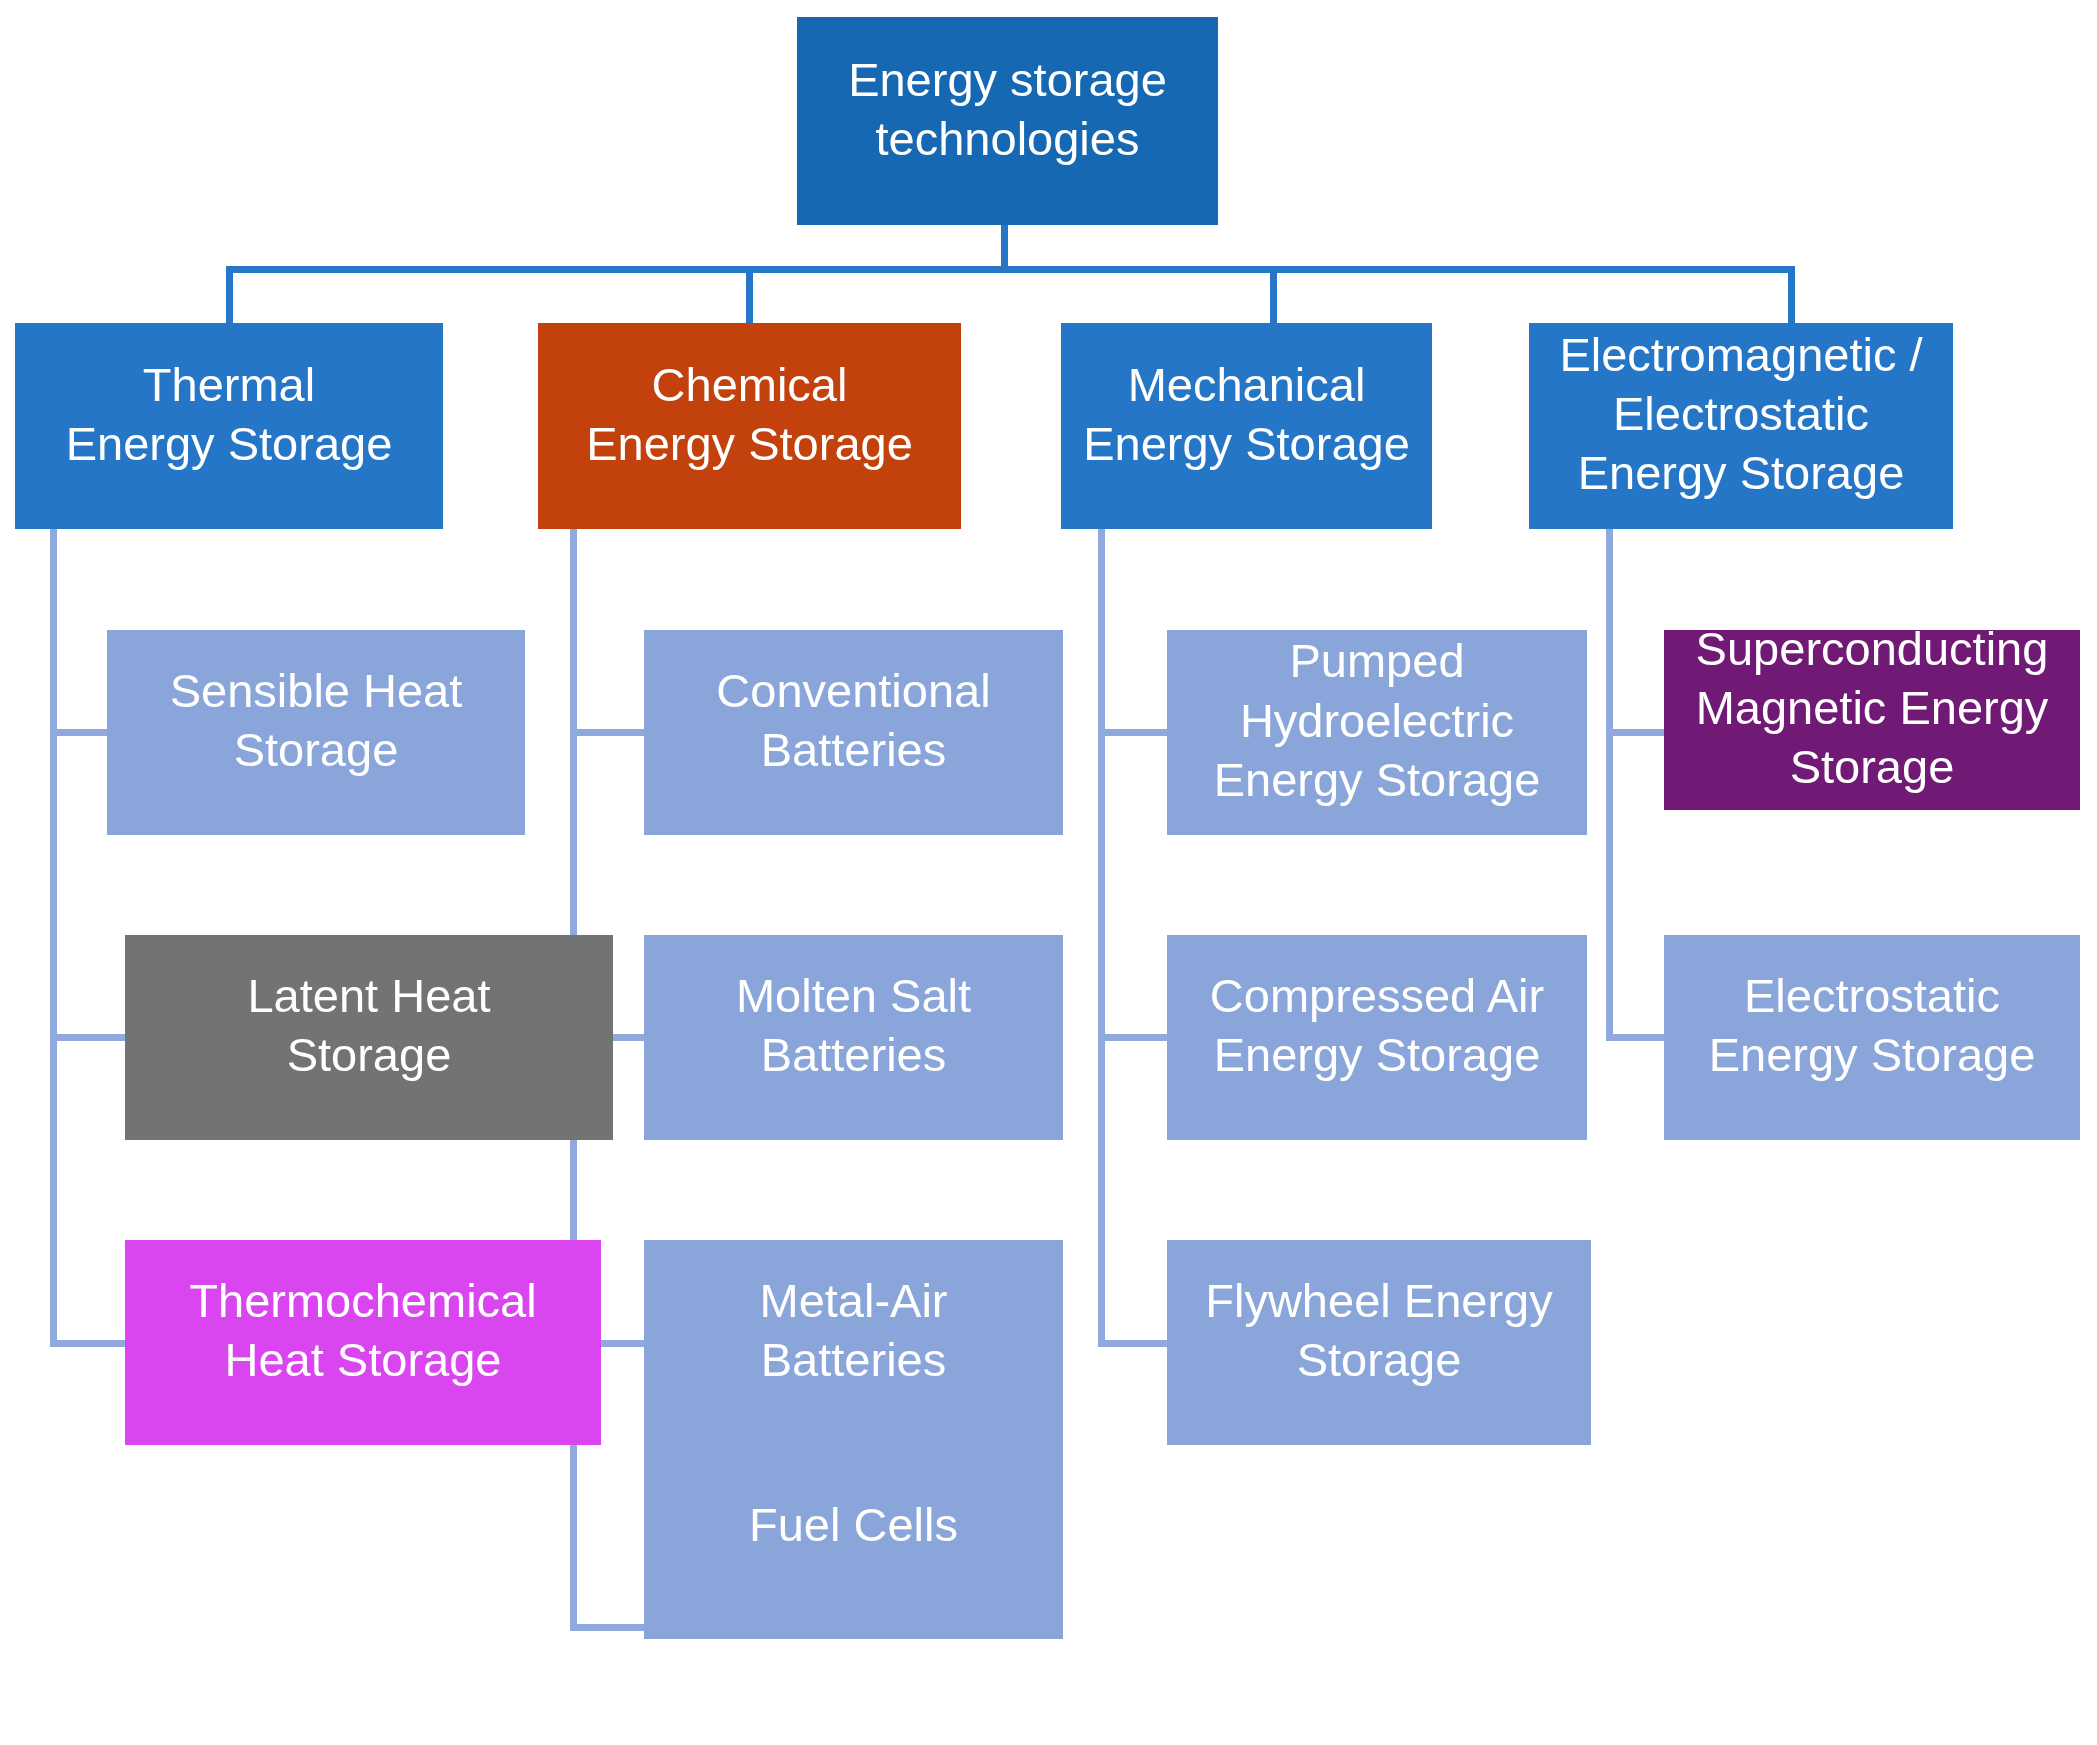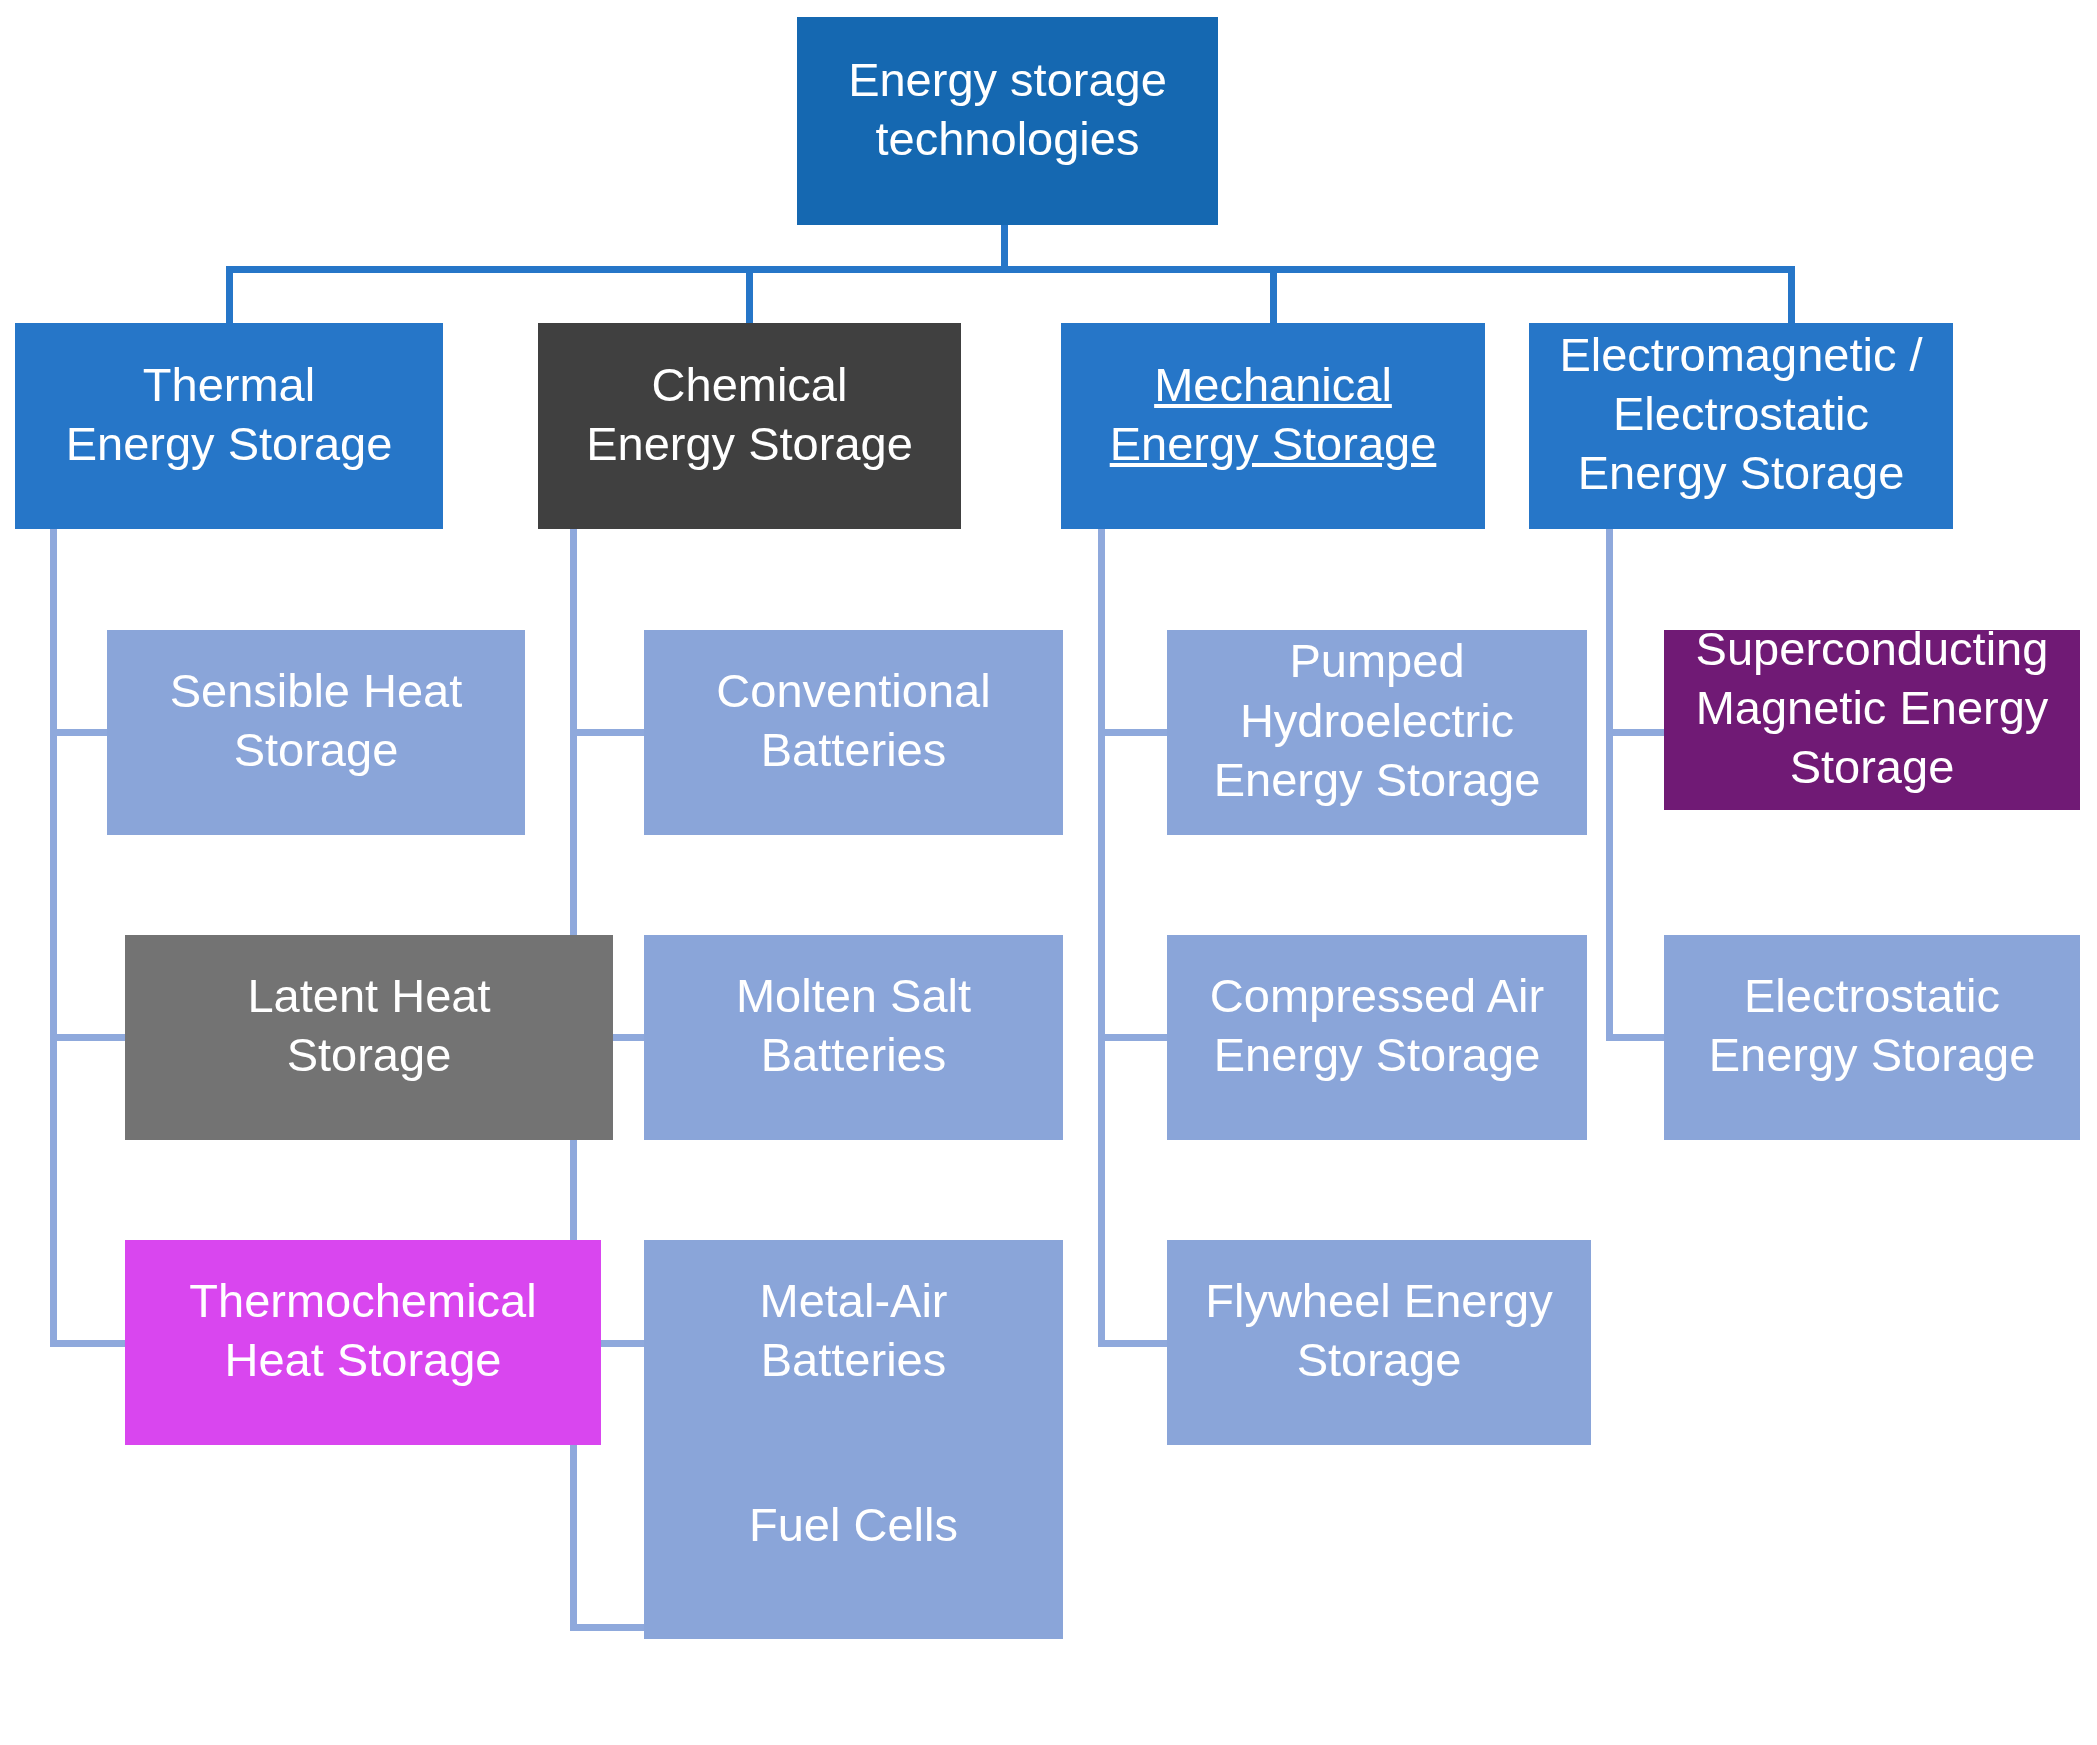--- a/index.html
+++ b/index.html
@@ -57,23 +57,23 @@
 
   <div class="connector" style="left: 1606px; top: 529px; width: 6.8px; height: 512px; background: rgb(143, 169, 220);"></div>
   <div class="connector" style="left: 1606px; top: 729px; width: 58px; height: 6.8px; background: rgb(143, 169, 220);"></div>
   <div class="connector" style="left: 1606px; top: 1034px; width: 58px; height: 6.8px; background: rgb(143, 169, 220);"></div>
 
   <div class="node" style="left: 797px; top: 17.4px; width: 421px; height: 208px; background: rgb(21, 104, 177);">Energy storage
 technologies</div>
 
   <div class="node" style="left: 15px; top: 323px; width: 428px; height: 206px; background: rgb(38, 118, 200);">Thermal
 Energy Storage</div>
-  <div class="node" style="left: 538px; top: 323px; width: 423px; height: 206px; background: #404040;">Chemical
+  <div class="node" style="left: 538px; top: 323px; width: 423px; height: 206px; background: #c2410c;">Chemical
 Energy Storage</div>
-  <div class="node" style="left: 1061px; top: 323px; width: 424px; height: 206px; background: rgb(38, 118, 200); text-decoration: underline;">Mechanical
+  <div class="node" style="left: 1061px; top: 323px; width: 371px; height: 206px; background: rgb(38, 118, 200);">Mechanical
 Energy Storage</div>
   <div class="node" style="left: 1529px; top: 323px; width: 424px; height: 206px; background: rgb(38, 118, 200);">Electromagnetic /
 Electrostatic
 Energy Storage</div>
 
   <div class="node" style="left: 107px; top: 630px; width: 418px; height: 205px; background: rgb(138, 165, 217);">Sensible Heat
 Storage</div>
   <div class="node" style="left: 125px; top: 935px; width: 488px; height: 205px; background: #737373;">Latent Heat
 Storage</div>
   <div class="node" style="left: 125px; top: 1240px; width: 476px; height: 205px; background: #d946ef;">Thermochemical

